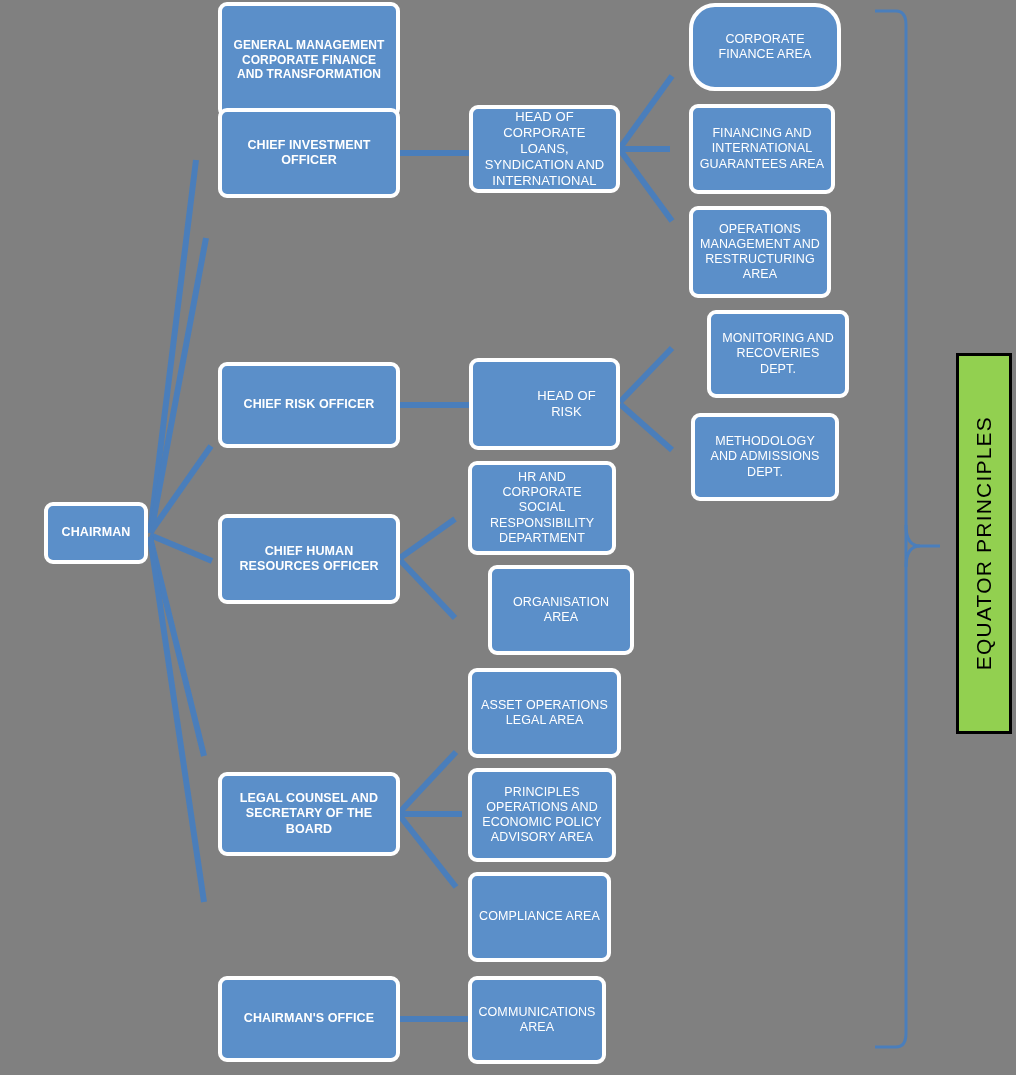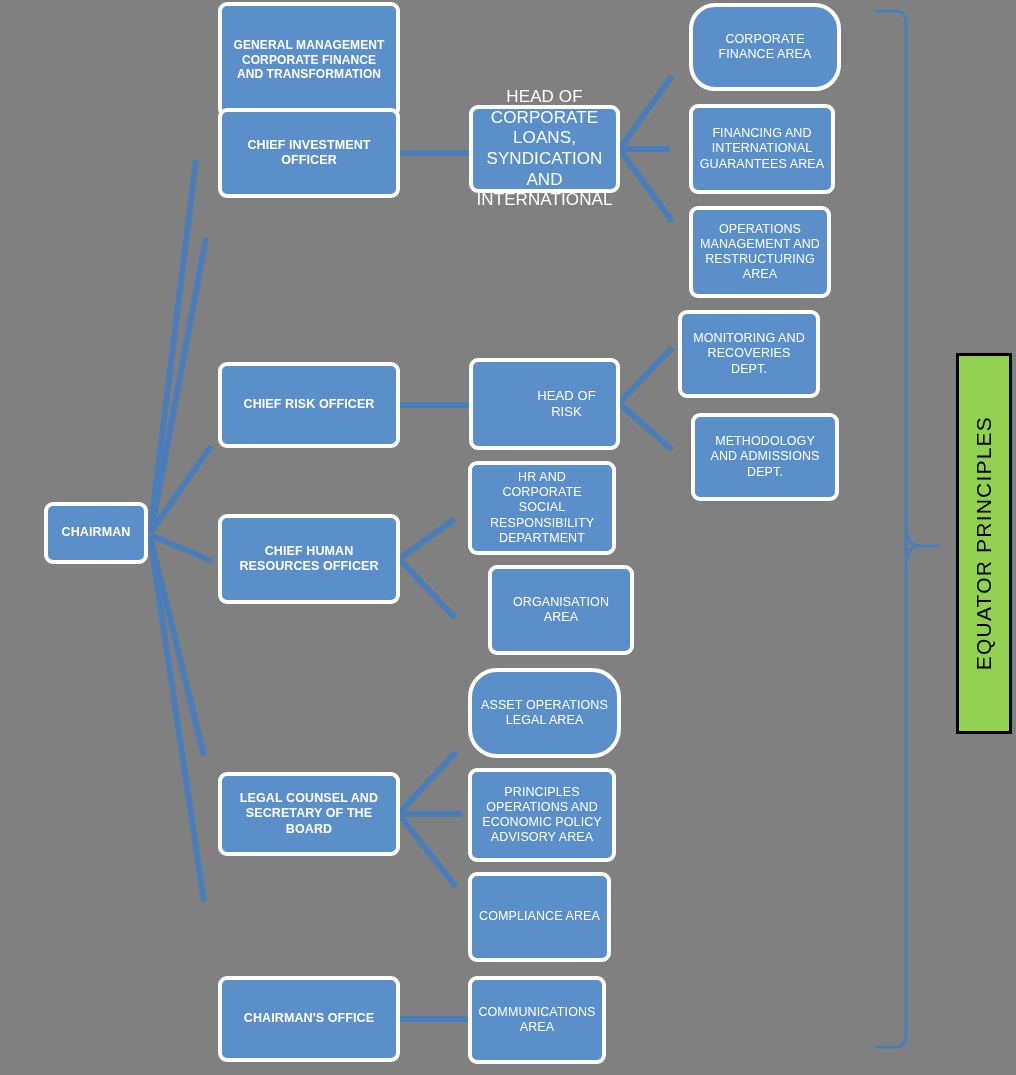--- a/index.html
+++ b/index.html
@@ -133,37 +133,37 @@
   </div>
 
   <div class="node" style="left:218px; top:772px; width:182px; height:84px; font-size:12.5px;">
     <span class="lbl">LEGAL COUNSEL AND SECRETARY OF THE BOARD</span>
   </div>
 
   <div class="node" style="left:218px; top:976px; width:182px; height:86px; font-size:12.5px;">
     <span class="lbl">CHAIRMAN'S OFFICE</span>
   </div>
 
-  <div class="node lvl2" style="left:469px; top:105px; width:151px; height:88px; font-size:17px;">
+  <div class="node lvl2" style="left:469px; top:105px; width:151px; height:88px; font-size:13px;">
     <span class="lbl">HEAD OF CORPORATE LOANS, SYNDICATION AND INTERNATIONAL</span>
   </div>
 
   <div class="node lvl2" style="left:469px; top:358px; width:151px; height:92px; font-size:13px;padding-left:44px;">
     <span class="lbl">HEAD OF RISK</span>
   </div>
 
   <div class="node lvl2" style="left:468px; top:461px; width:148px; height:94px; font-size:12.5px;">
     <span class="lbl">HR AND CORPORATE SOCIAL RESPONSIBILITY DEPARTMENT</span>
   </div>
 
   <div class="node lvl2" style="left:468px; top:565px; width:146px; height:90px; font-size:12.5px;margin-left:20px;">
     <span class="lbl">ORGANISATION AREA</span>
   </div>
 
-  <div class="node lvl2" style="left:468px; top:668px; width:153px; height:90px; font-size:12.5px;border-radius:29px;">
+  <div class="node lvl2" style="left:468px; top:668px; width:153px; height:90px; font-size:12.5px;">
     <span class="lbl">ASSET OPERATIONS LEGAL AREA</span>
   </div>
 
   <div class="node lvl2" style="left:468px; top:768px; width:148px; height:94px; font-size:12.5px;">
     <span class="lbl">PRINCIPLES OPERATIONS AND ECONOMIC POLICY ADVISORY AREA</span>
   </div>
 
   <div class="node lvl2" style="left:468px; top:872px; width:143px; height:90px; font-size:12.5px;">
     <span class="lbl">COMPLIANCE AREA</span>
   </div>
@@ -177,21 +177,21 @@
   </div>
 
   <div class="node lvl2" style="left:689px; top:104px; width:146px; height:90px; font-size:12.5px;">
     <span class="lbl">FINANCING AND INTERNATIONAL GUARANTEES AREA</span>
   </div>
 
   <div class="node lvl2" style="left:689px; top:206px; width:142px; height:92px; font-size:12.5px;">
     <span class="lbl">OPERATIONS MANAGEMENT AND RESTRUCTURING AREA</span>
   </div>
 
-  <div class="node lvl2" style="left:678px; top:310px; width:142px; height:88px; font-size:12.5px;">
+  <div class="node lvl2" style="left:707px; top:310px; width:142px; height:88px; font-size:12.5px;">
     <span class="lbl">MONITORING AND RECOVERIES DEPT.</span>
   </div>
 
   <div class="node lvl2" style="left:691px; top:413px; width:148px; height:88px; font-size:12.5px;">
     <span class="lbl">METHODOLOGY AND ADMISSIONS DEPT.</span>
   </div>
 
   <div class="green-node" style="left:956px; top:353px; width:56px; height:381px;">
     <span class="vtext">EQUATOR PRINCIPLES</span>
   </div>

